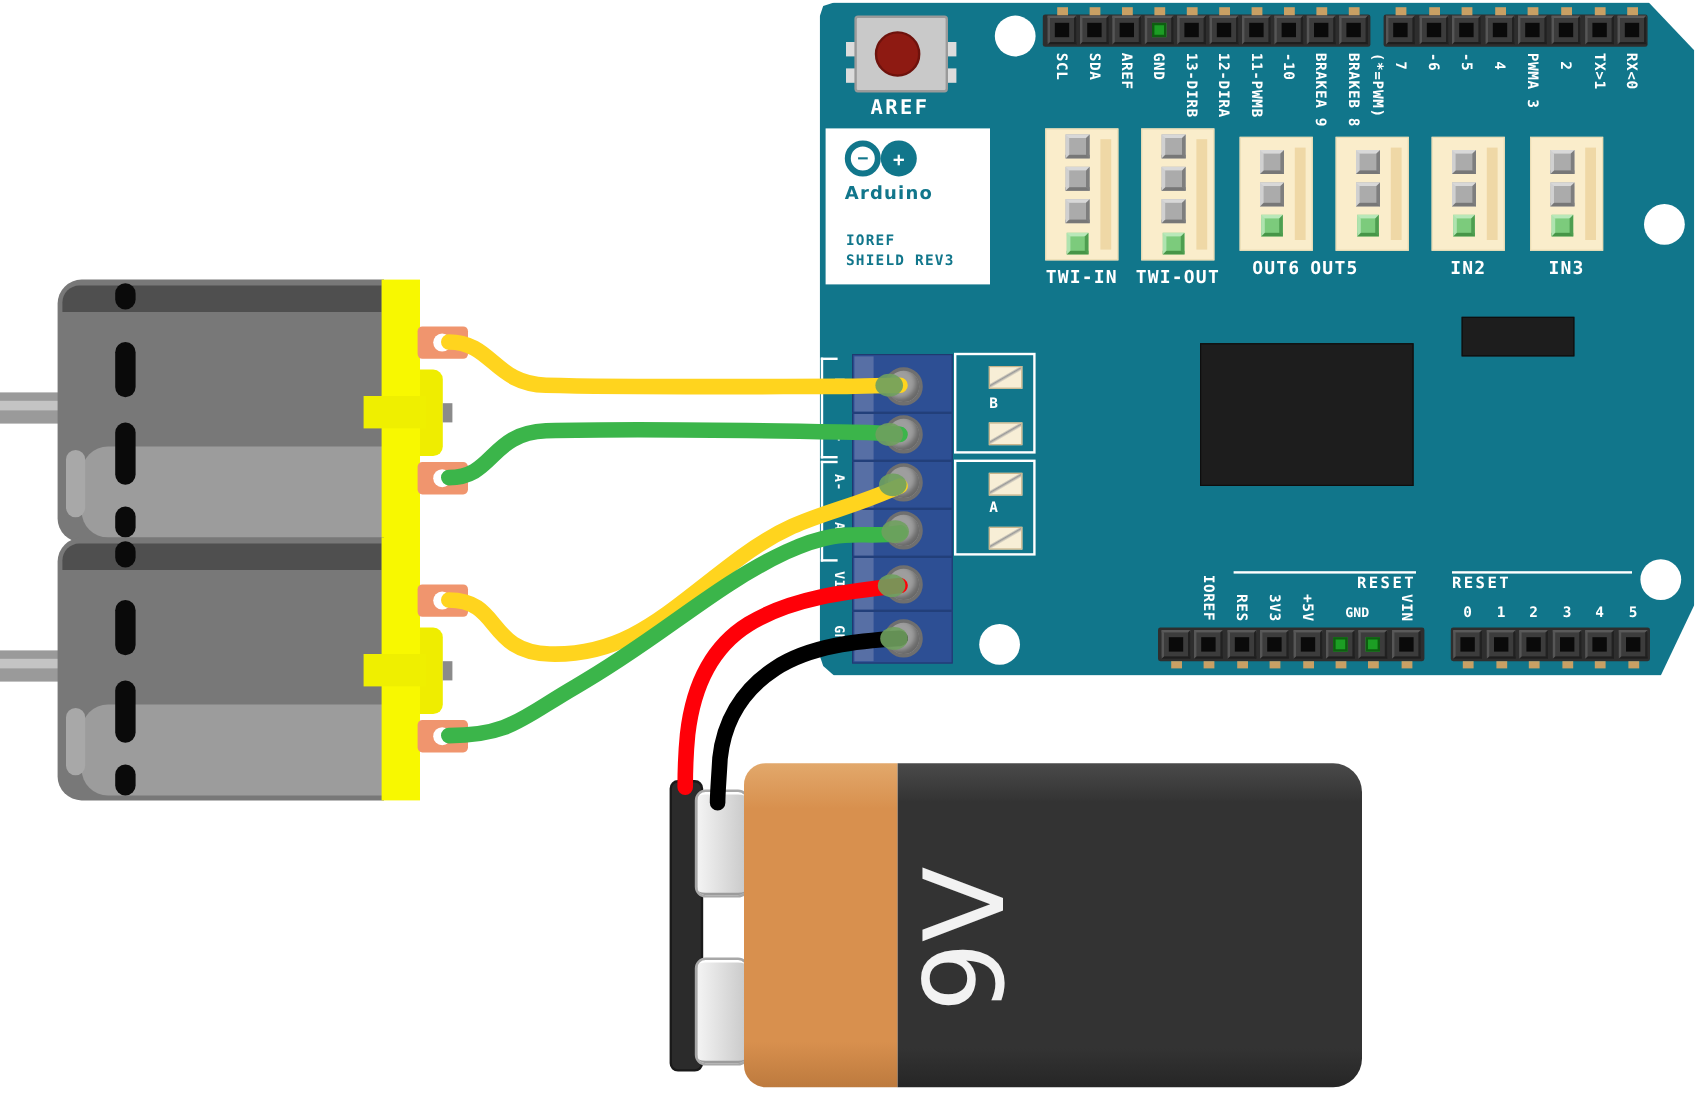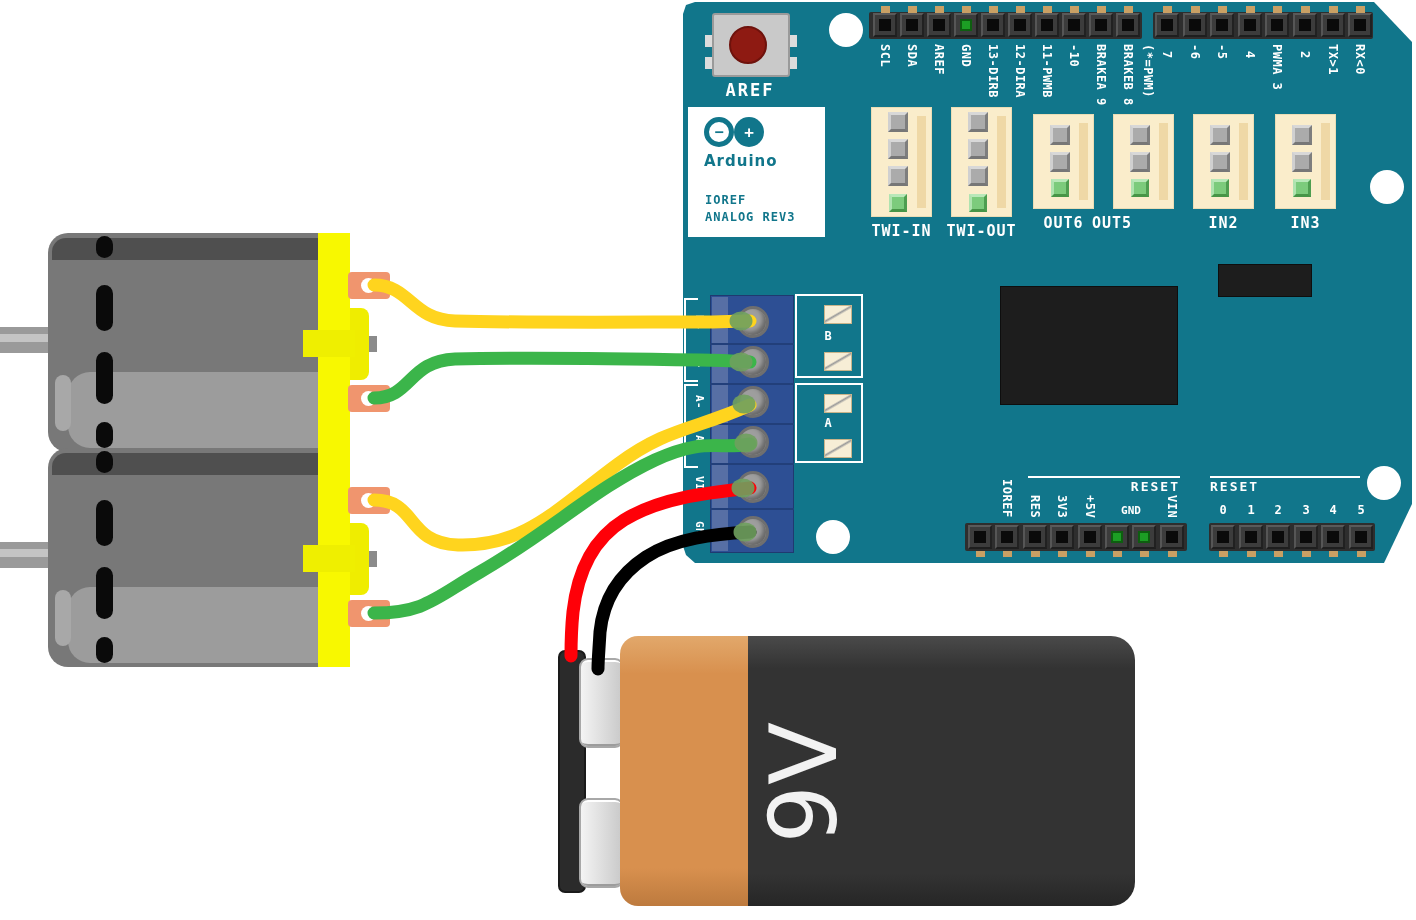--- a/index.html
+++ b/index.html
@@ -96,21 +96,21 @@
 
   <div id="logobox" class="abs" style="left:688px;top:107px;width:137px;height:130px">
     <div class="lcirc" style="left:16px;top:10px;border:5px solid #11768B;display:flex;align-items:center;justify-content:center">
       <span class="teal" style="font-weight:bold;font-size:15px">−</span>
     </div>
     <div class="lcirc" style="left:46px;top:10px;background:#11768B;display:flex;align-items:center;justify-content:center">
       <span style="color:#fff;font-weight:bold;font-size:16px">+</span>
     </div>
     <div class="abs teal" style="left:16px;top:45px;font-size:15px;font-weight:bold;letter-spacing:1px;font-family:'DejaVu Sans','Liberation Sans',sans-serif">Arduino</div>
     <div class="abs teal" style="left:17px;top:86px;font-size:12px;font-weight:bold;letter-spacing:1px">IOREF</div>
-    <div class="abs teal" style="left:17px;top:103px;font-size:12px;font-weight:bold;letter-spacing:1px">ANALOG REV3</div>
+    <div class="abs teal" style="left:17px;top:103px;font-size:12px;font-weight:bold;letter-spacing:1px">SHIELD REV3</div>
   </div>
 
   <div class="abs bar" style="left:869px;top:12px;width:273px;height:27px"></div>
   <div class="abs bar" style="left:1153px;top:12px;width:220px;height:27px"></div>
   <div id="topPins">
       <div class="abs stub" style="left:881px;top:6px;width:9px;height:7px"></div>
   <div class="abs tpin" style="left:873px;top:13px">
     <div class="in"></div>
       </div>
   <div class="abs" style="left:877px;top:44px;width:17px">

